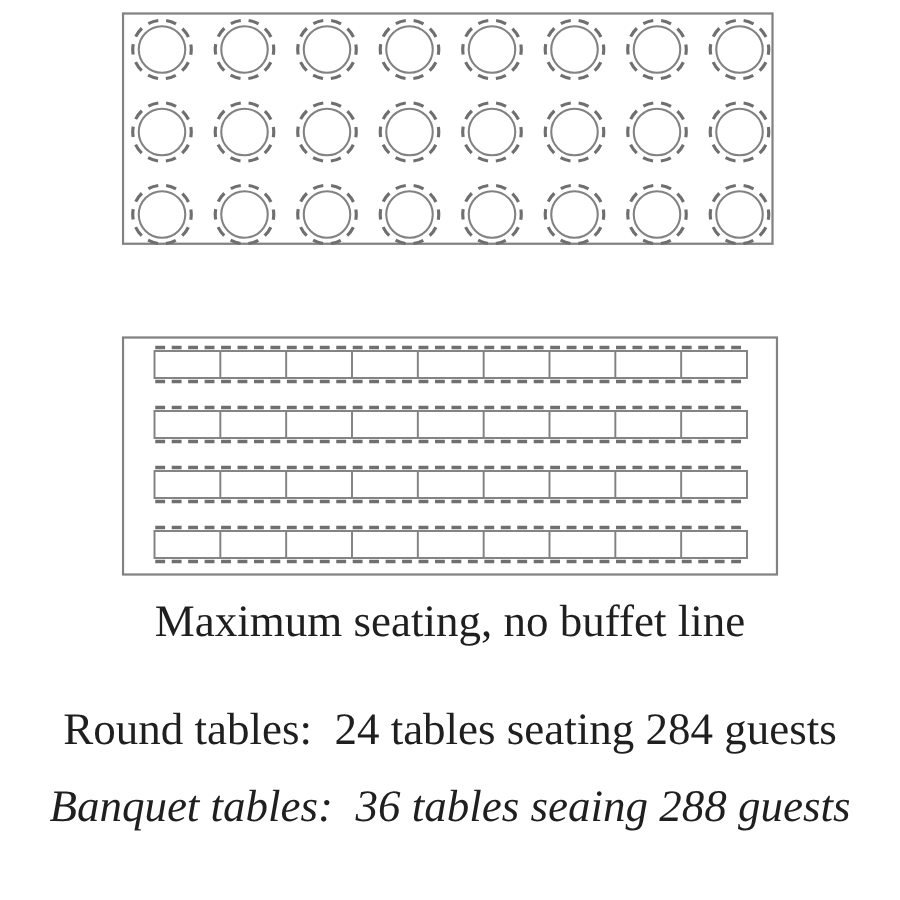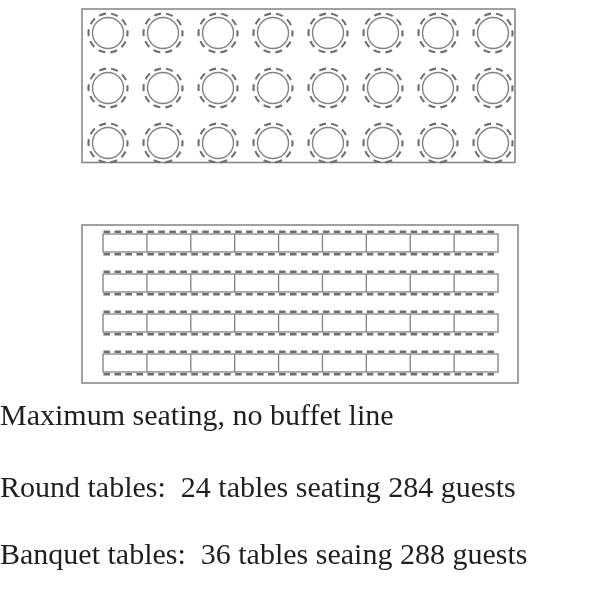--- a/index.html
+++ b/index.html
@@ -11,29 +11,29 @@
     overflow: hidden;
     font-family: "Liberation Serif", serif;
   }
   .diagram-svg { position: absolute; }
   #round-room-svg  { left: 81px; top: 8px; }
   #banquet-room-svg{ left: 81px; top: 224px; }
   .text-line {
     position: absolute;
     left: 0;
     width: 600px;
-    text-align: left;
+    text-align: center;
     white-space: pre;
     color: var(--text, #1f1f1f);
     font-size: 30px;
     line-height: 34px;
   }
   #caption-line { top: 398px; }
   #round-stats-line { top: 470px; }
-  #banquet-stats-line { top: 537px; }
+  #banquet-stats-line { top: 521px; font-style: italic; }
 </style>
 </head>
 <body>
 
 <div class="page">
 
   <svg id="round-room-svg" class="diagram-svg" width="435" height="157" viewBox="0 0 435 157">
       <rect x="1" y="1" width="433" height="153.5" fill="none" stroke="#828282" stroke-width="1.5"></rect>
       <circle cx="27" cy="25" r="19.5" fill="none" stroke="#6f6f6f" stroke-width="2.1" stroke-dasharray="6.98 5.27" stroke-dashoffset="3.49"></circle>
       <circle cx="27" cy="25" r="15.5" fill="none" stroke="#828282" stroke-width="1.4"></circle>

